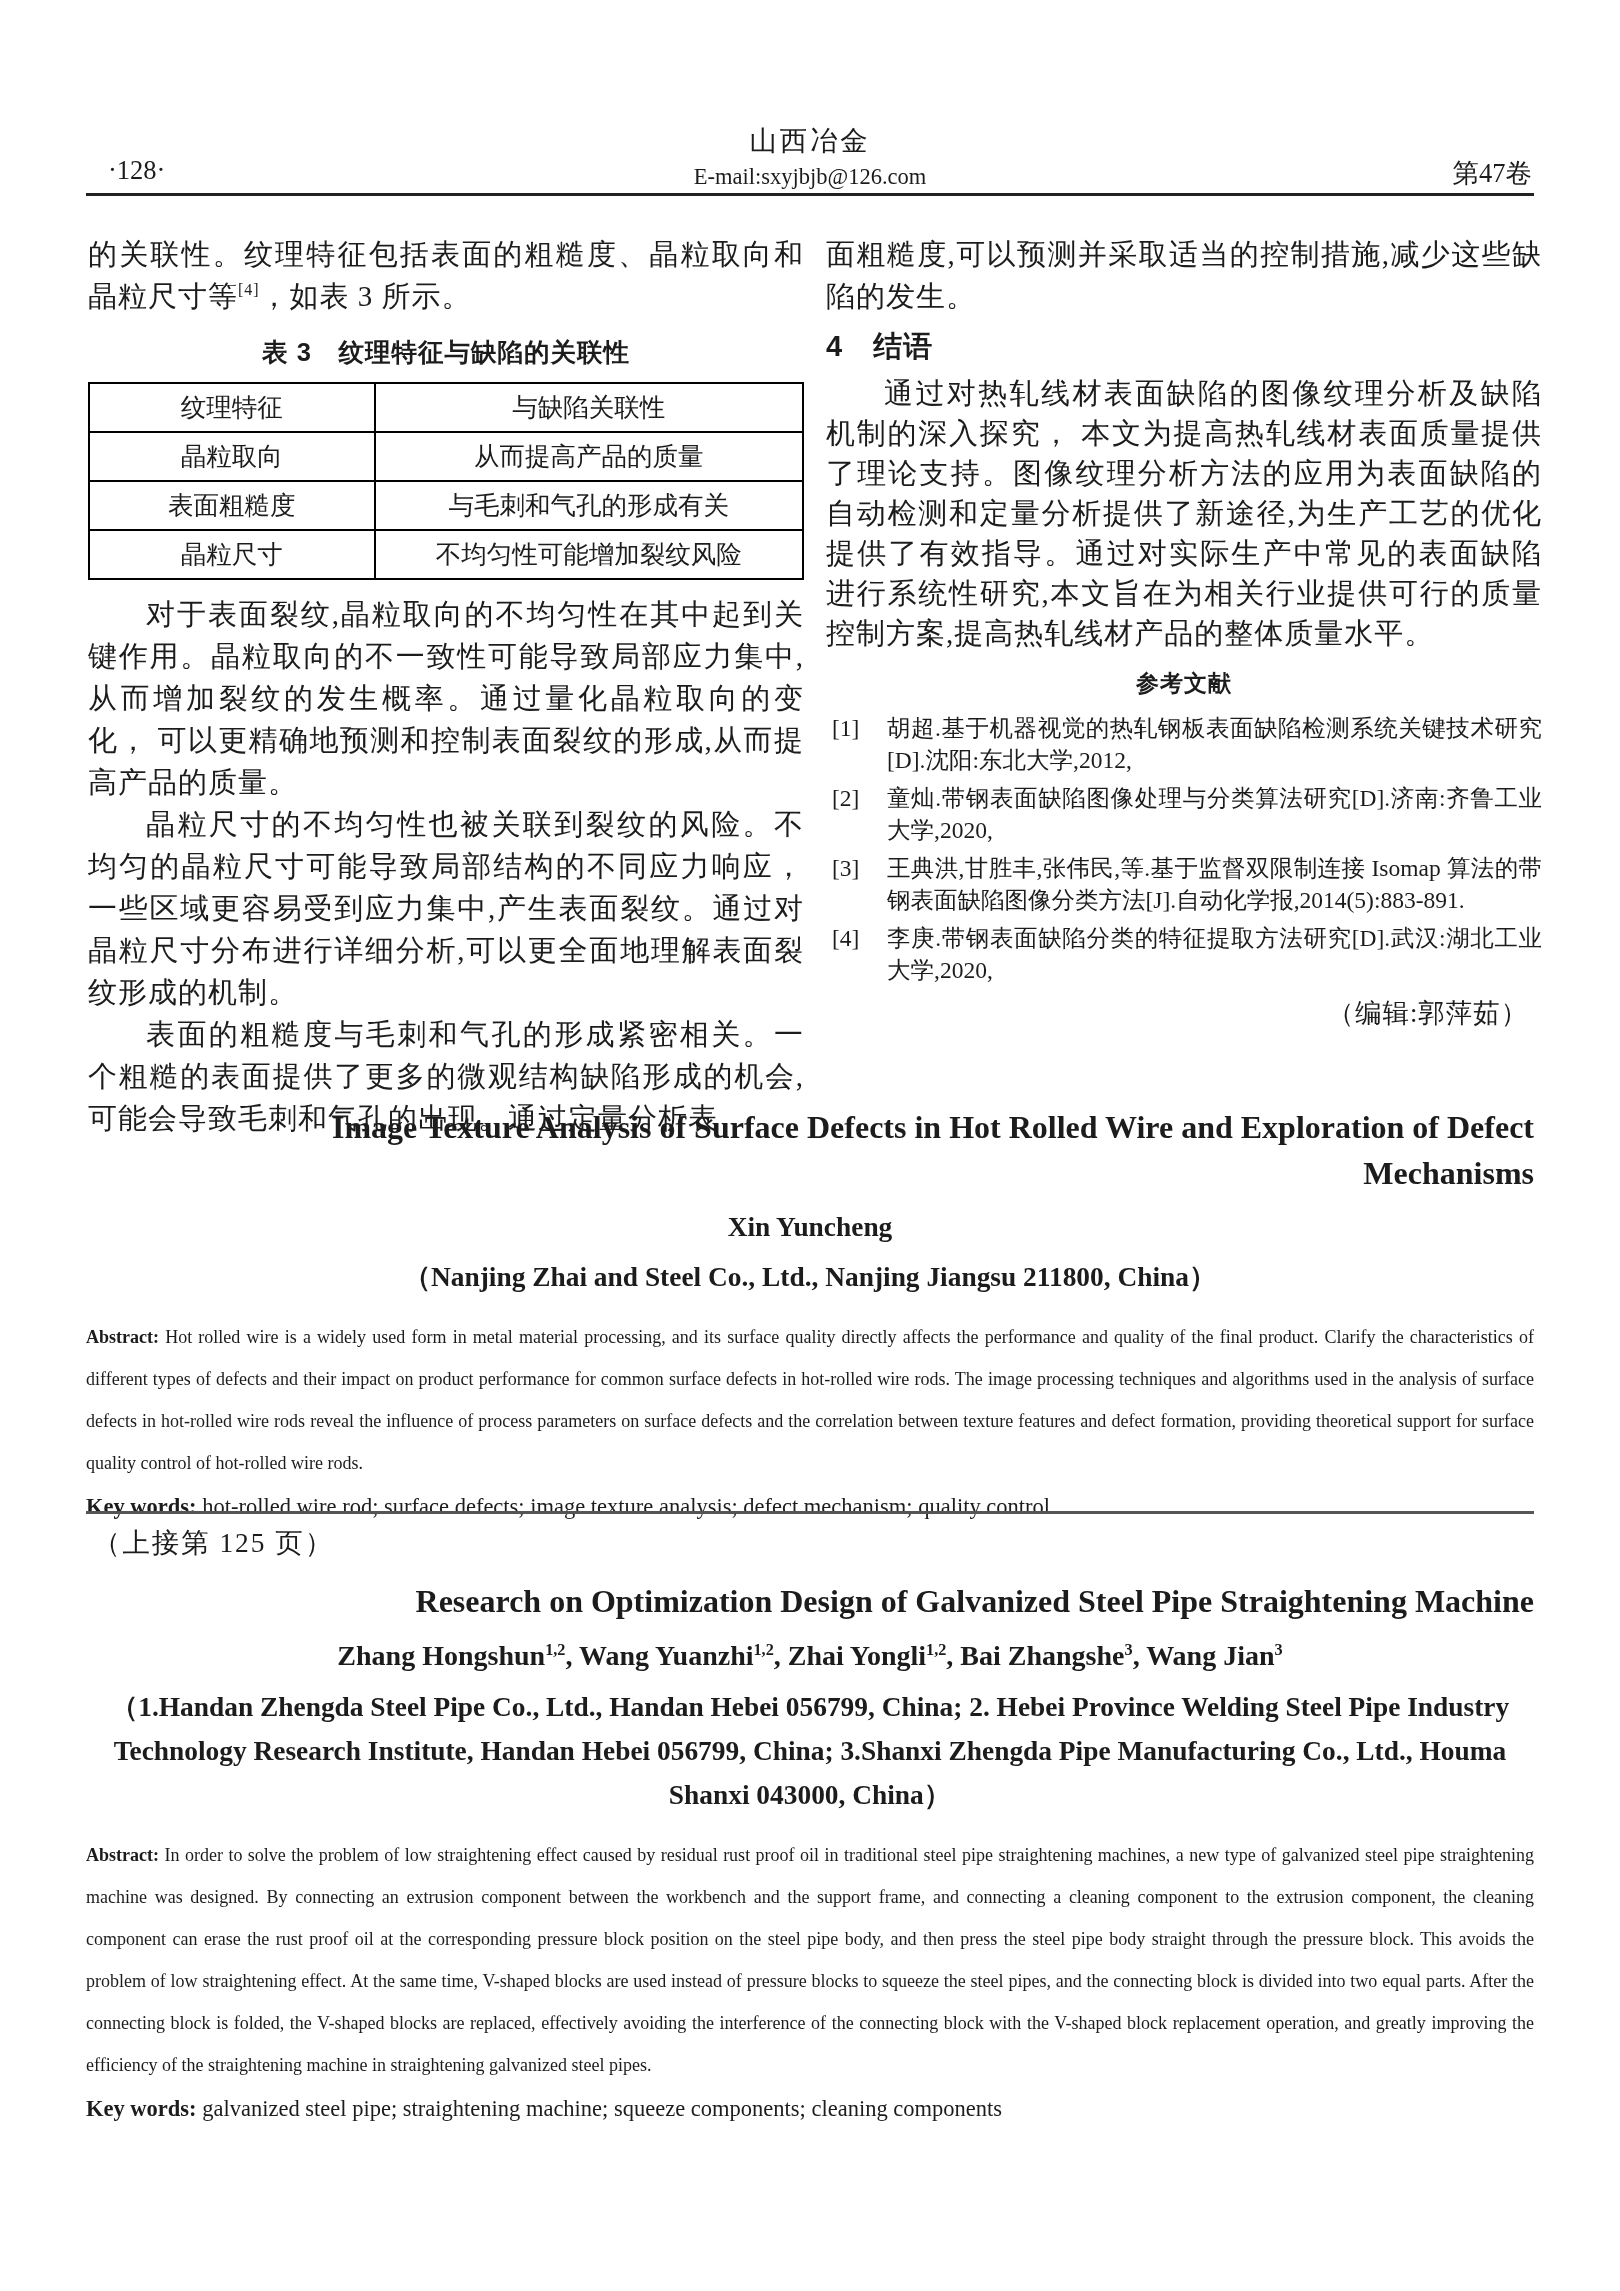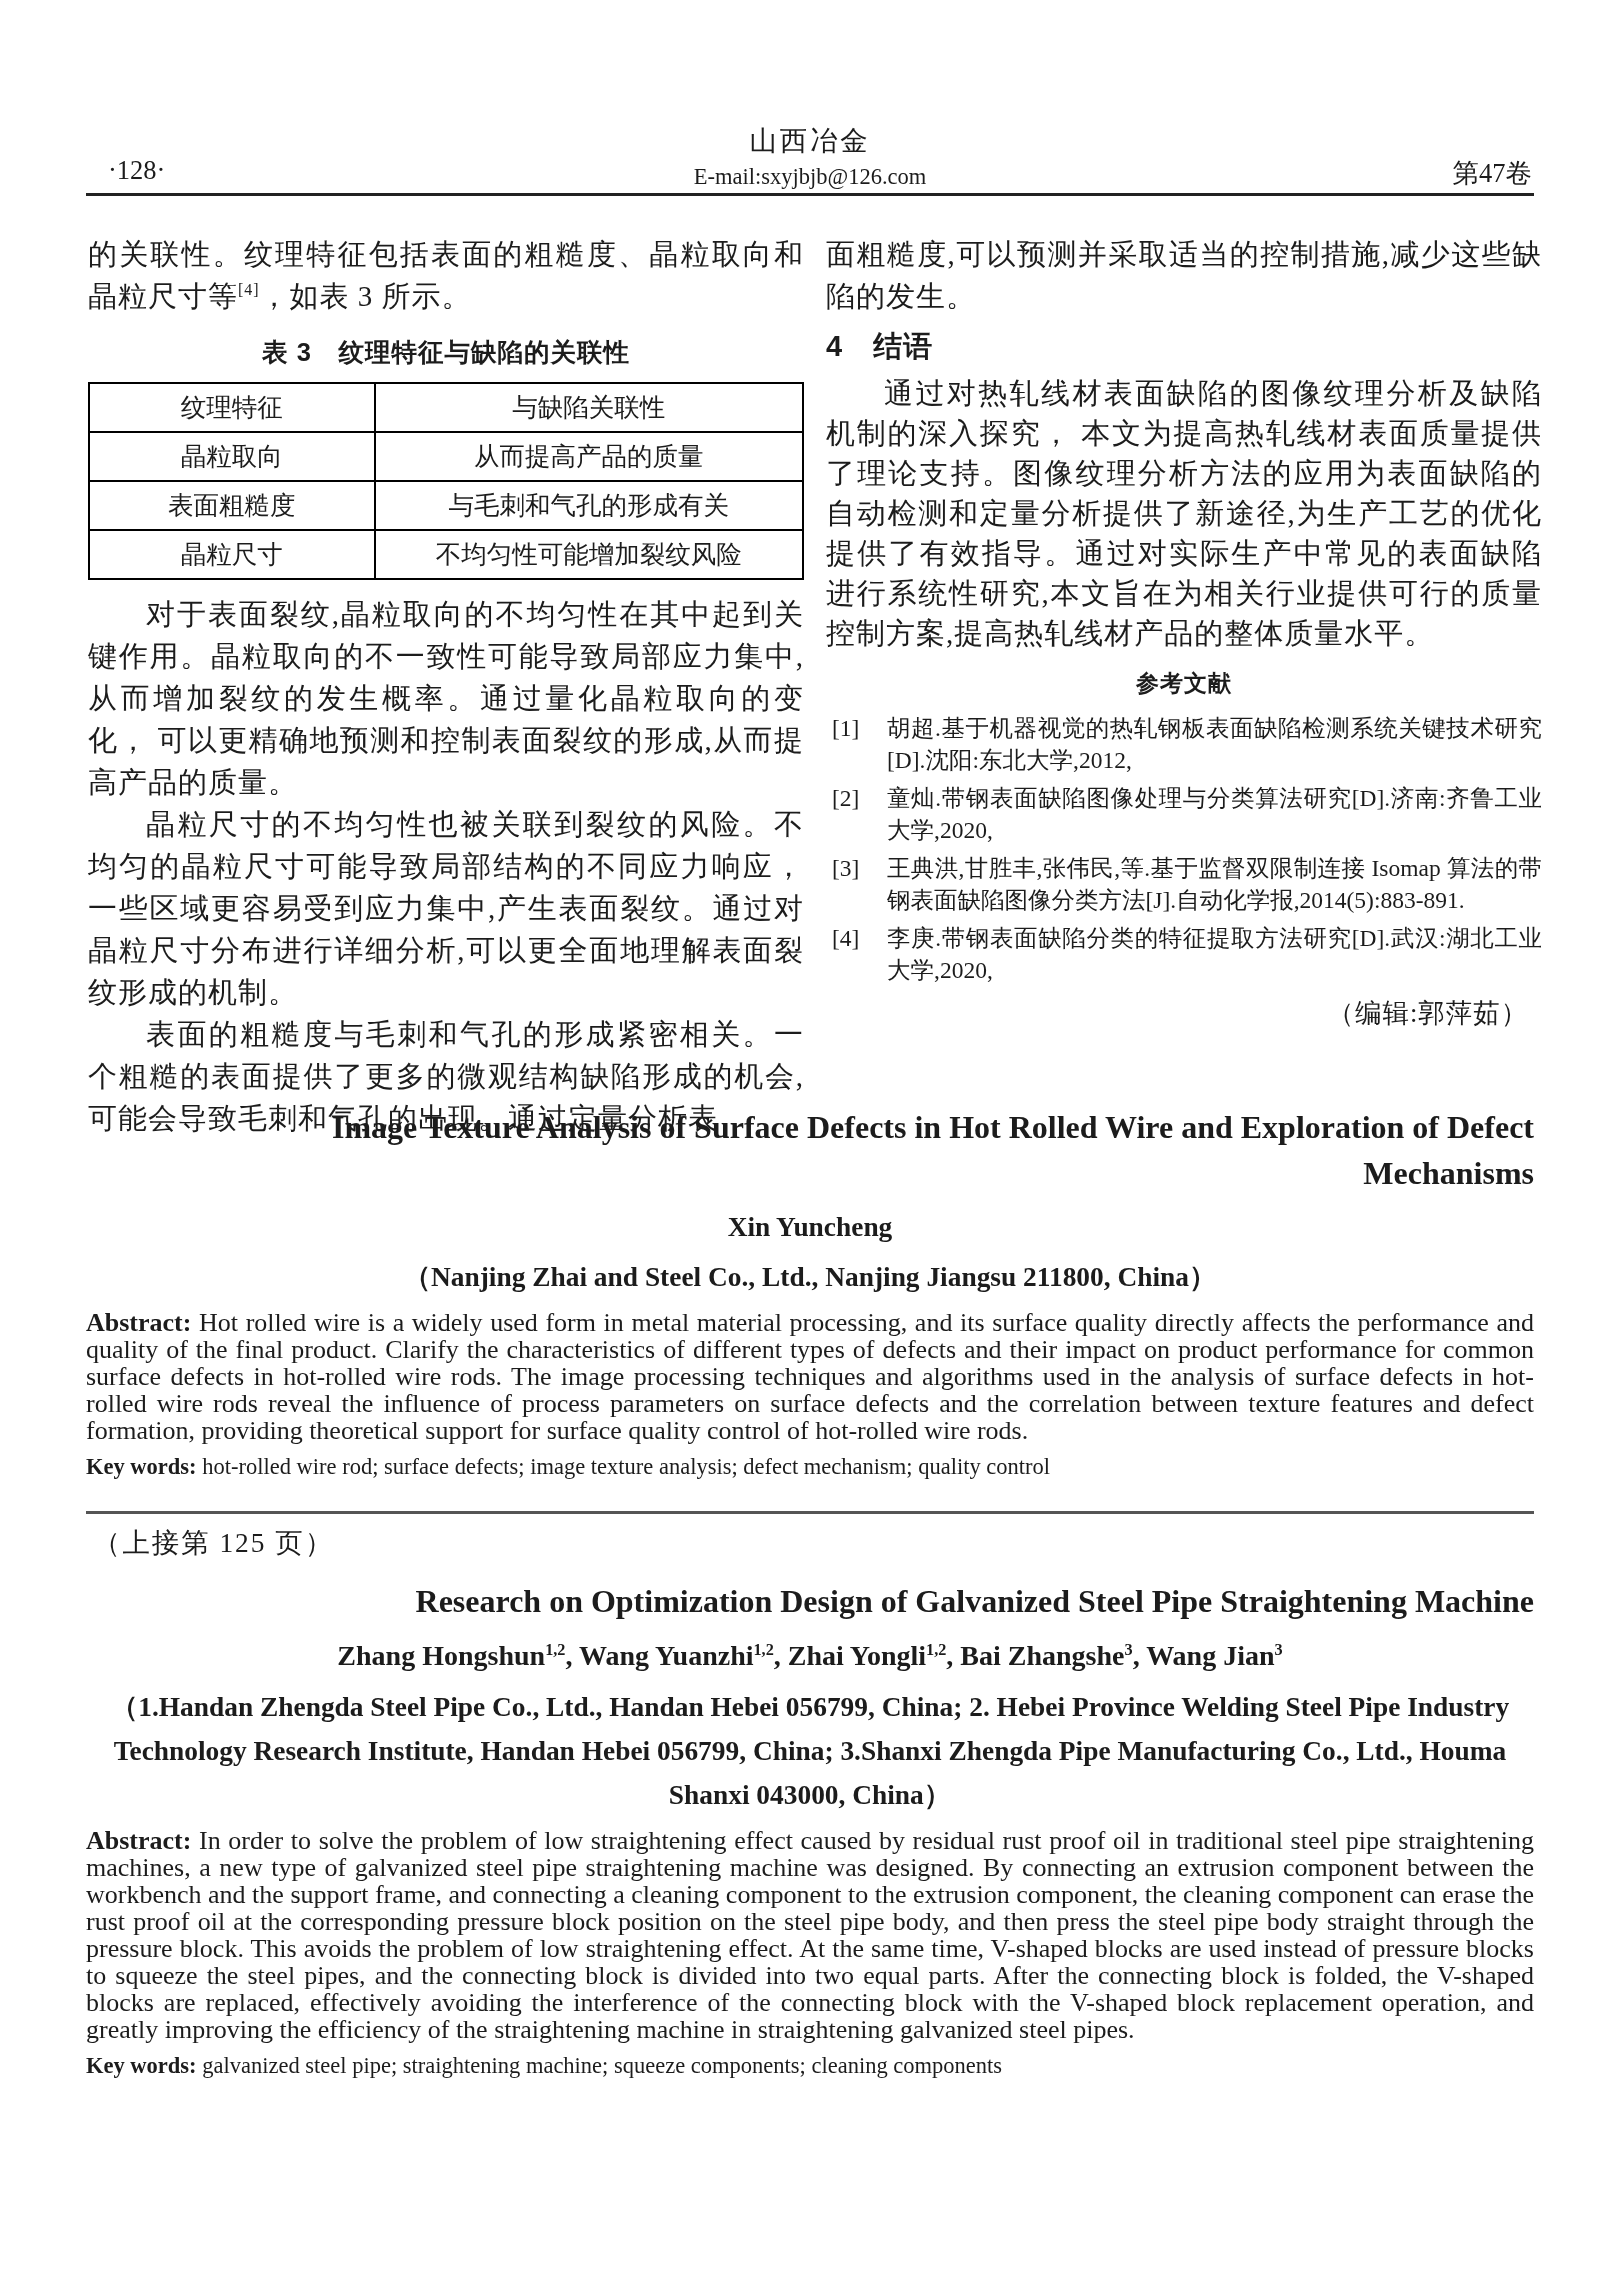--- a/index.html
+++ b/index.html
@@ -45,21 +45,21 @@
   .editor-note { text-align:right; font-size:26.5px; margin-top:2px; padding-right:13.7px; letter-spacing:1px; }
   
   .paper { position:absolute; left:86px; width:1448px; }
   .paper1 { top:1104px; }
   .paper2 { top:1578px; }
   .p-title { text-align:right; font-weight:bold; font-size:32px; line-height:46px; }
   .p-author { text-align:center; font-weight:bold; font-size:27.4px; margin-top:11.8px; line-height:39px; }
   .p-affil { text-align:center; font-weight:bold; font-size:27.4px; margin-top:7.8px; line-height:44px; }
   .p-authors2 { text-align:center; font-weight:bold; font-size:28px; margin-top:9.8px; line-height:43px; }
   .p-authors2 sup { font-size:0.58em; line-height:0; }
-  .abstract { margin-top:10px; font-size:26px; line-height:27px; text-align:justify; }
+  .abstract { margin-top:17px; font-size:18px; line-height:42px; text-align:justify; }
   .kw { margin-top:4px; font-size:22.5px; line-height:38px; }
   .b { font-weight:bold; }
   .mid-rule { position:absolute; left:86px; width:1448px; top:1511px; height:2.9px; background:#555; }
   .cont-note { position:absolute; left:93px; top:1525px; font-size:27.4px; letter-spacing:2px; }
 </style>
 </head>
 <body>
 
 <div class="page">
 

